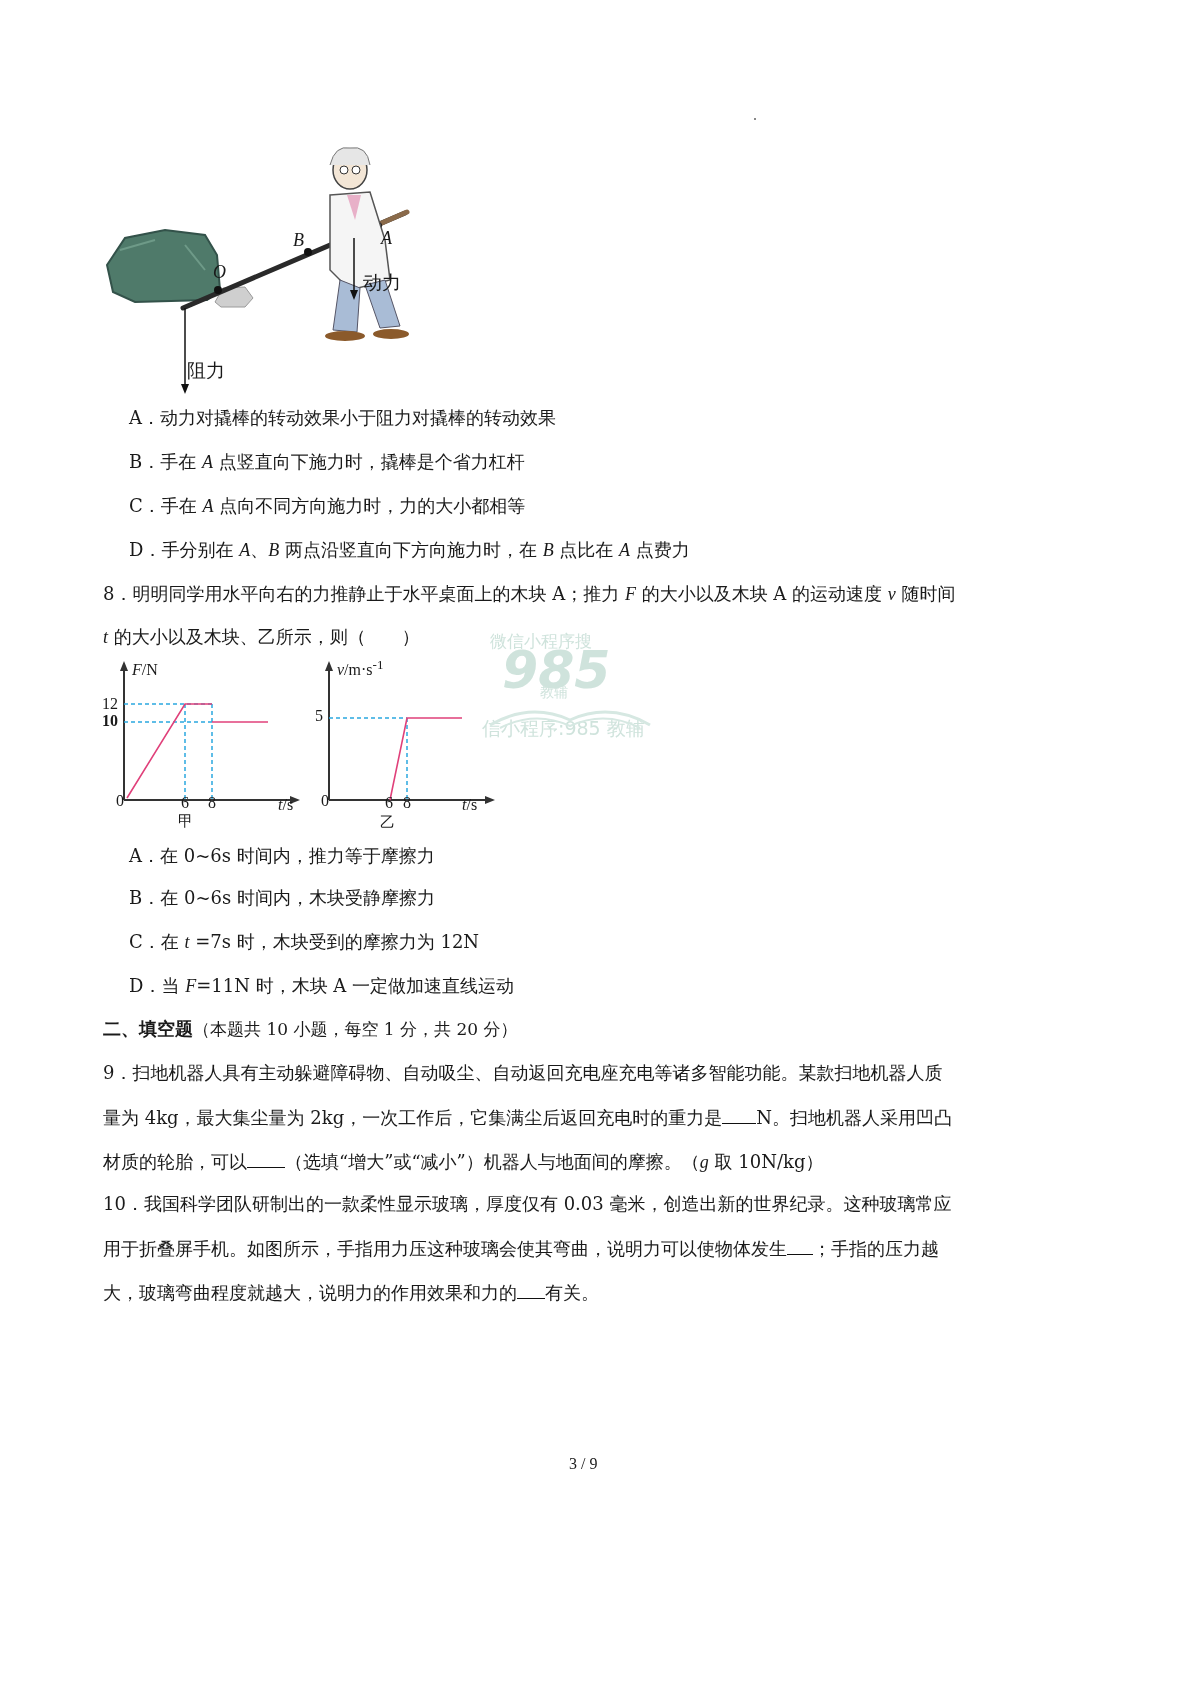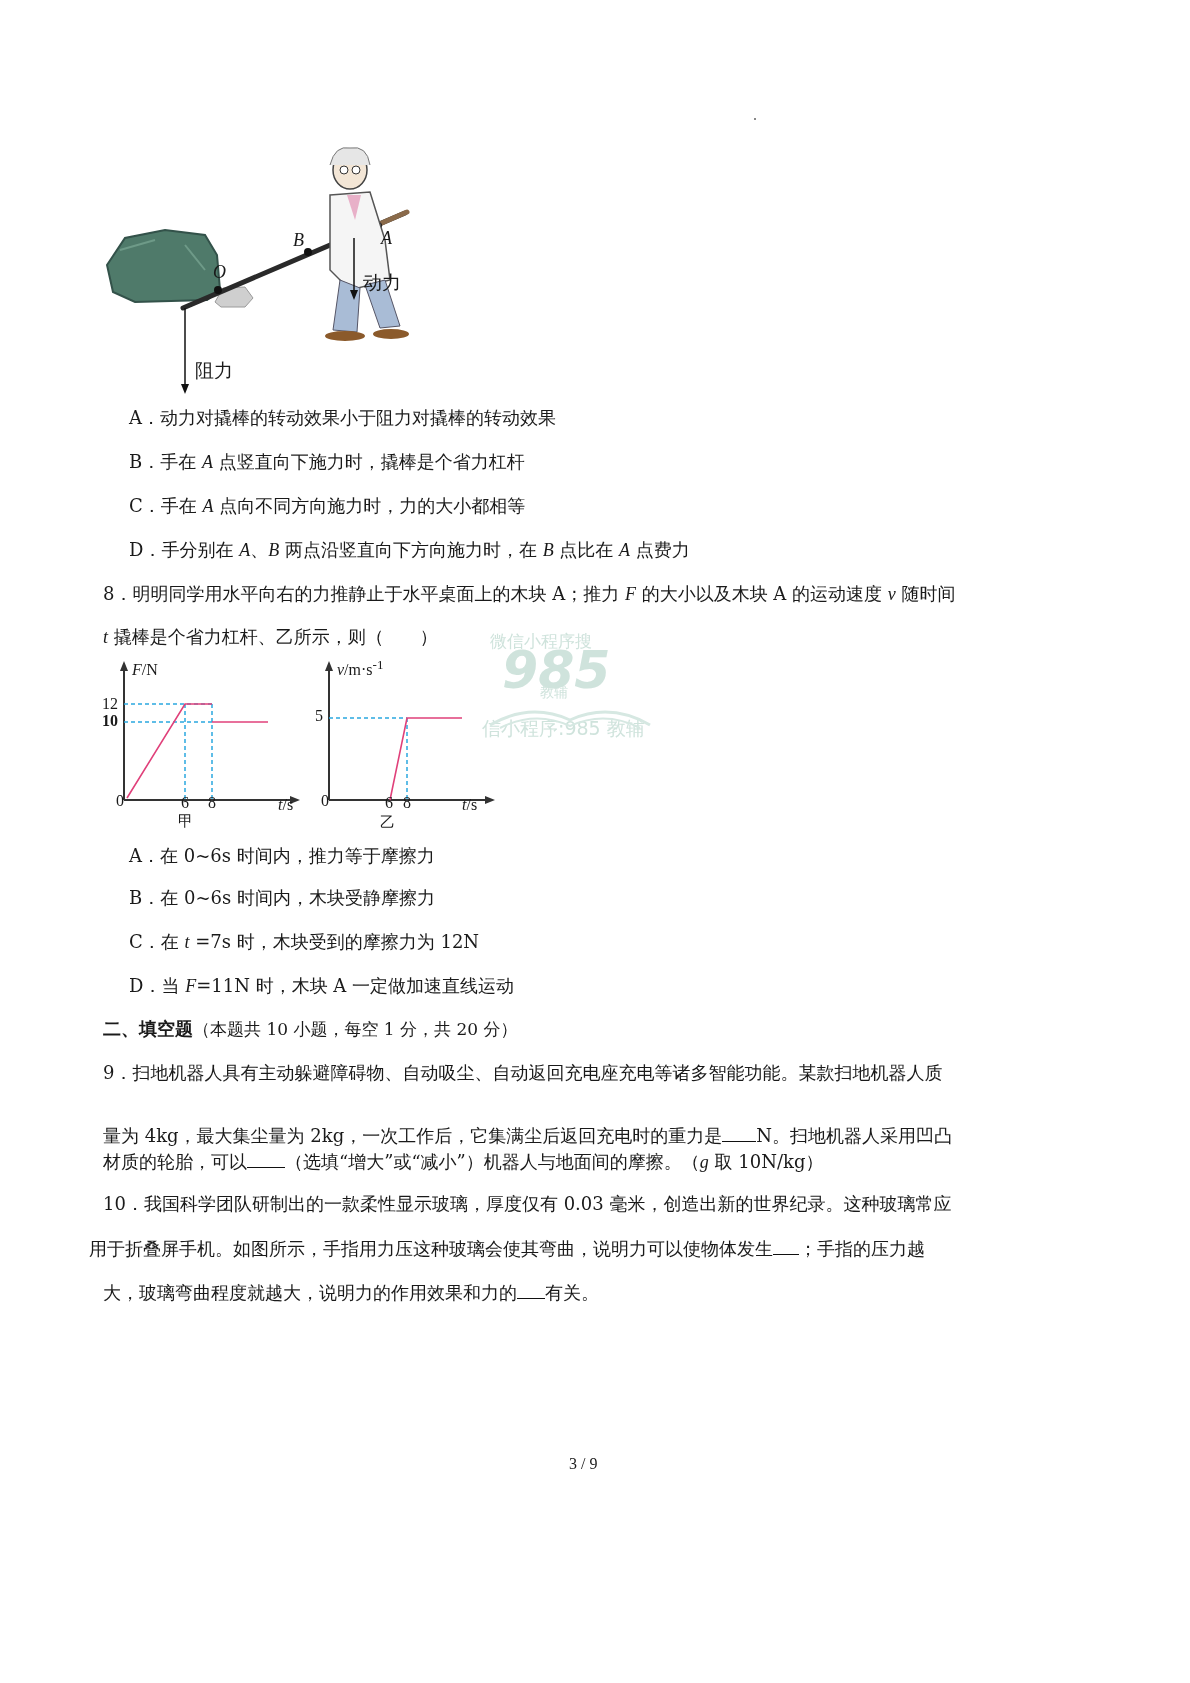--- a/index.html
+++ b/index.html
@@ -49,41 +49,41 @@
     <line x1="259" y1="98" x2="259" y2="155" stroke="#111" stroke-width="1.5"></line>
     <path d="M255 150 L259 160 L263 150 Z" fill="#111"></path>
 
     <line x1="90" y1="168" x2="90" y2="250" stroke="#111" stroke-width="1.5"></line>
     <path d="M86 244 L90 254 L94 244 Z" fill="#111"></path>
   </svg>
   <span class="lbl it" style="left:118px;top:122px;font-size:18px;">O</span>
   <span class="lbl it" style="left:198px;top:90px;font-size:18px;">B</span>
   <span class="lbl it" style="left:286px;top:88px;font-size:18px;">A</span>
   <span class="lbl" style="left:268px;top:130px;font-size:19px;font-family:'DejaVu Sans',sans-serif;">动力</span>
-  <span class="lbl" style="left:100px;top:218px;font-size:19px;font-family:'DejaVu Sans',sans-serif;text-align:center;">阻力</span>
+  <span class="lbl" style="left:92px;top:218px;font-size:19px;font-family:'DejaVu Sans',sans-serif;text-align:center;">阻力</span>
 </div>
 
 <div class="line" style="left:129px;top:406px;">
   <span>A．</span><span>动力对撬棒的转动效果小于阻力对撬棒的转动效果</span>
 </div>
 <div class="line" style="left:129px;top:450px;">
   <span>B．</span><span>手在 </span><span class="it">A</span><span> 点竖直向下施力时，撬棒是个省力杠杆</span>
 </div>
 <div class="line" style="left:129px;top:494px;">
   <span>C．</span><span>手在 </span><span class="it">A</span><span> 点向不同方向施力时，力的大小都相等</span>
 </div>
 <div class="line" style="left:129px;top:538px;">
   <span>D．</span><span>手分别在 </span><span class="it">A</span><span>、</span><span class="it">B</span><span> 两点沿竖直向下方向施力时，在 </span><span class="it">B</span><span> 点比在 </span><span class="it">A</span><span> 点费力</span>
 </div>
 
 <div class="line" style="left:103px;top:582px;">
   <span>8．明明同学用水平向右的力推静止于水平桌面上的木块 A；推力 </span><span class="it">F</span><span> 的大小以及木块 A 的运动速度 </span><span class="it">v</span><span> 随时间</span>
 </div>
 <div class="line" style="left:103px;top:625px;">
-  <span class="it">t</span><span> 撬棒是个省力杠杆、乙所示，则（　　）</span>
+  <span class="it">t</span><span> 的大小以及木块、乙所示，则（　　）</span>
 </div>
 
 <div>
   <span class="wm" style="left:490px;top:630px;font-size:17px;">微信小程序搜</span>
   <span class="wm" style="left:502px;top:640px;font-size:52px;font-weight:bold;font-style:italic;">985</span>
   <span class="wm" style="left:540px;top:684px;font-size:14px;">教辅</span>
   <span class="wm" style="left:482px;top:716px;font-size:19px;text-align:right;">信小程序:985 教辅</span>
   <svg class="abs" style="left:485px;top:700px;" width="170" height="30">
     <path d="M5 25 Q45 2 85 20 Q125 2 165 25" stroke="#d6e8e2" stroke-width="3" fill="none"></path>
     <path d="M15 28 Q50 10 85 26 Q120 10 155 28" stroke="#d6e8e2" stroke-width="2" fill="none"></path>
@@ -150,29 +150,29 @@
 </div>
 <div class="line" style="left:129px;top:974px;">
   <span>D．</span><span>当 </span><span class="it">F</span><span>=11N 时，木块 A 一定做加速直线运动</span>
 </div>
 
 <div class="line" style="left:103px;top:1017px;">
   <span class="bold">二、填空题</span><span style="font-size:17px;margin-top:16px;">（本题共 10 小题，每空 1 分，共 20 分）</span>
 </div>
 
 <div class="line" style="left:103px;top:1061px;">9．扫地机器人具有主动躲避障碍物、自动吸尘、自动返回充电座充电等诸多智能功能。某款扫地机器人质</div>
-<div class="line" style="left:103px;top:1105px;margin-top:18px;">
+<div class="line" style="left:103px;top:1105px;">
   <span>量为 4kg，最大集尘量为 2kg，一次工作后，它集满尘后返回充电时的重力是</span><span class="blank" style="width:34px;"></span><span>N。扫地机器人采用凹凸</span>
 </div>
 <div class="line" style="left:103px;top:1149px;text-align:center;">
   <span>材质的轮胎，可以</span><span class="blank" style="width:38px;"></span><span>（选填“增大”或“减小”）机器人与地面间的摩擦。（</span><span class="it">g</span><span> 取 10N/kg）</span>
 </div>
 
 <div class="line" style="left:103px;top:1192px;">10．我国科学团队研制出的一款柔性显示玻璃，厚度仅有 0.03 毫米，创造出新的世界纪录。这种玻璃常应</div>
-<div class="line" style="left:89px;top:1236px;">
+<div class="line" style="left:103px;top:1236px;">
   <span>用于折叠屏手机。如图所示，手指用力压这种玻璃会使其弯曲，说明力可以使物体发生</span><span class="blank" style="width:26px;"></span><span>；手指的压力越</span>
 </div>
 <div class="line" style="left:103px;top:1280px;">
   <span>大，玻璃弯曲程度就越大，说明力的作用效果和力的</span><span class="blank" style="width:28px;"></span><span>有关。</span>
 </div>
 
 <div class="line" style="left:538px;top:1452px;font-size:16px;font-family:'Liberation Serif',serif;margin-left:31px;">3 / 9</div>
 
 <div class="abs" style="left:754px;top:118px;width:2px;height:2px;background:#888;"></div>
 

